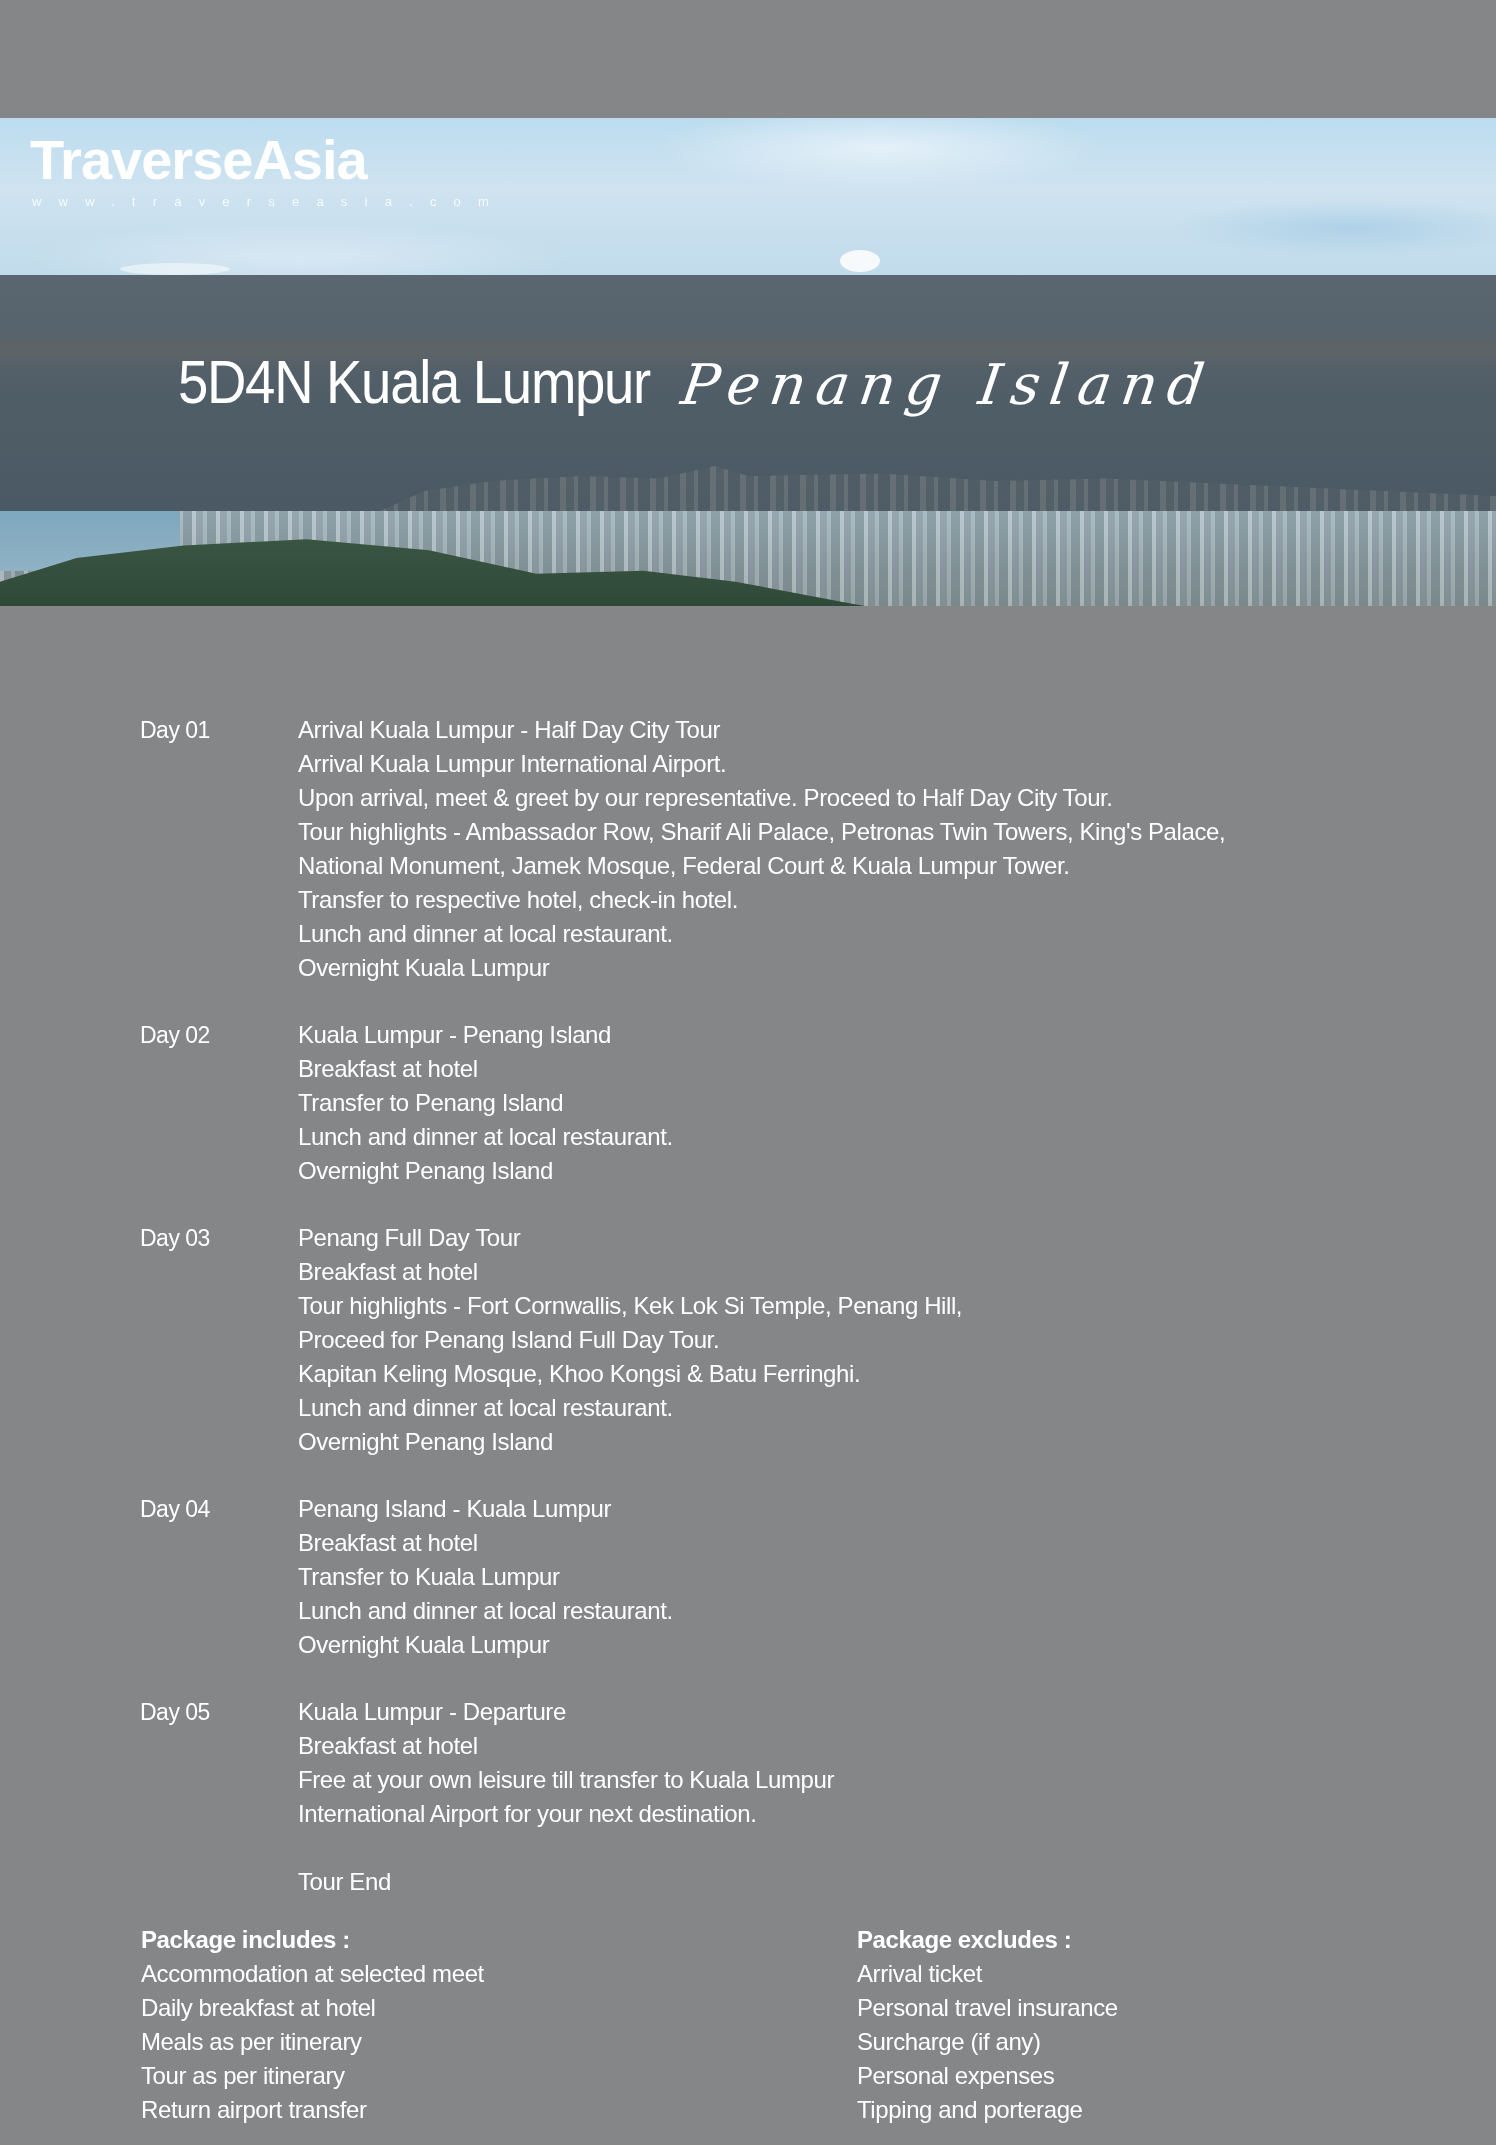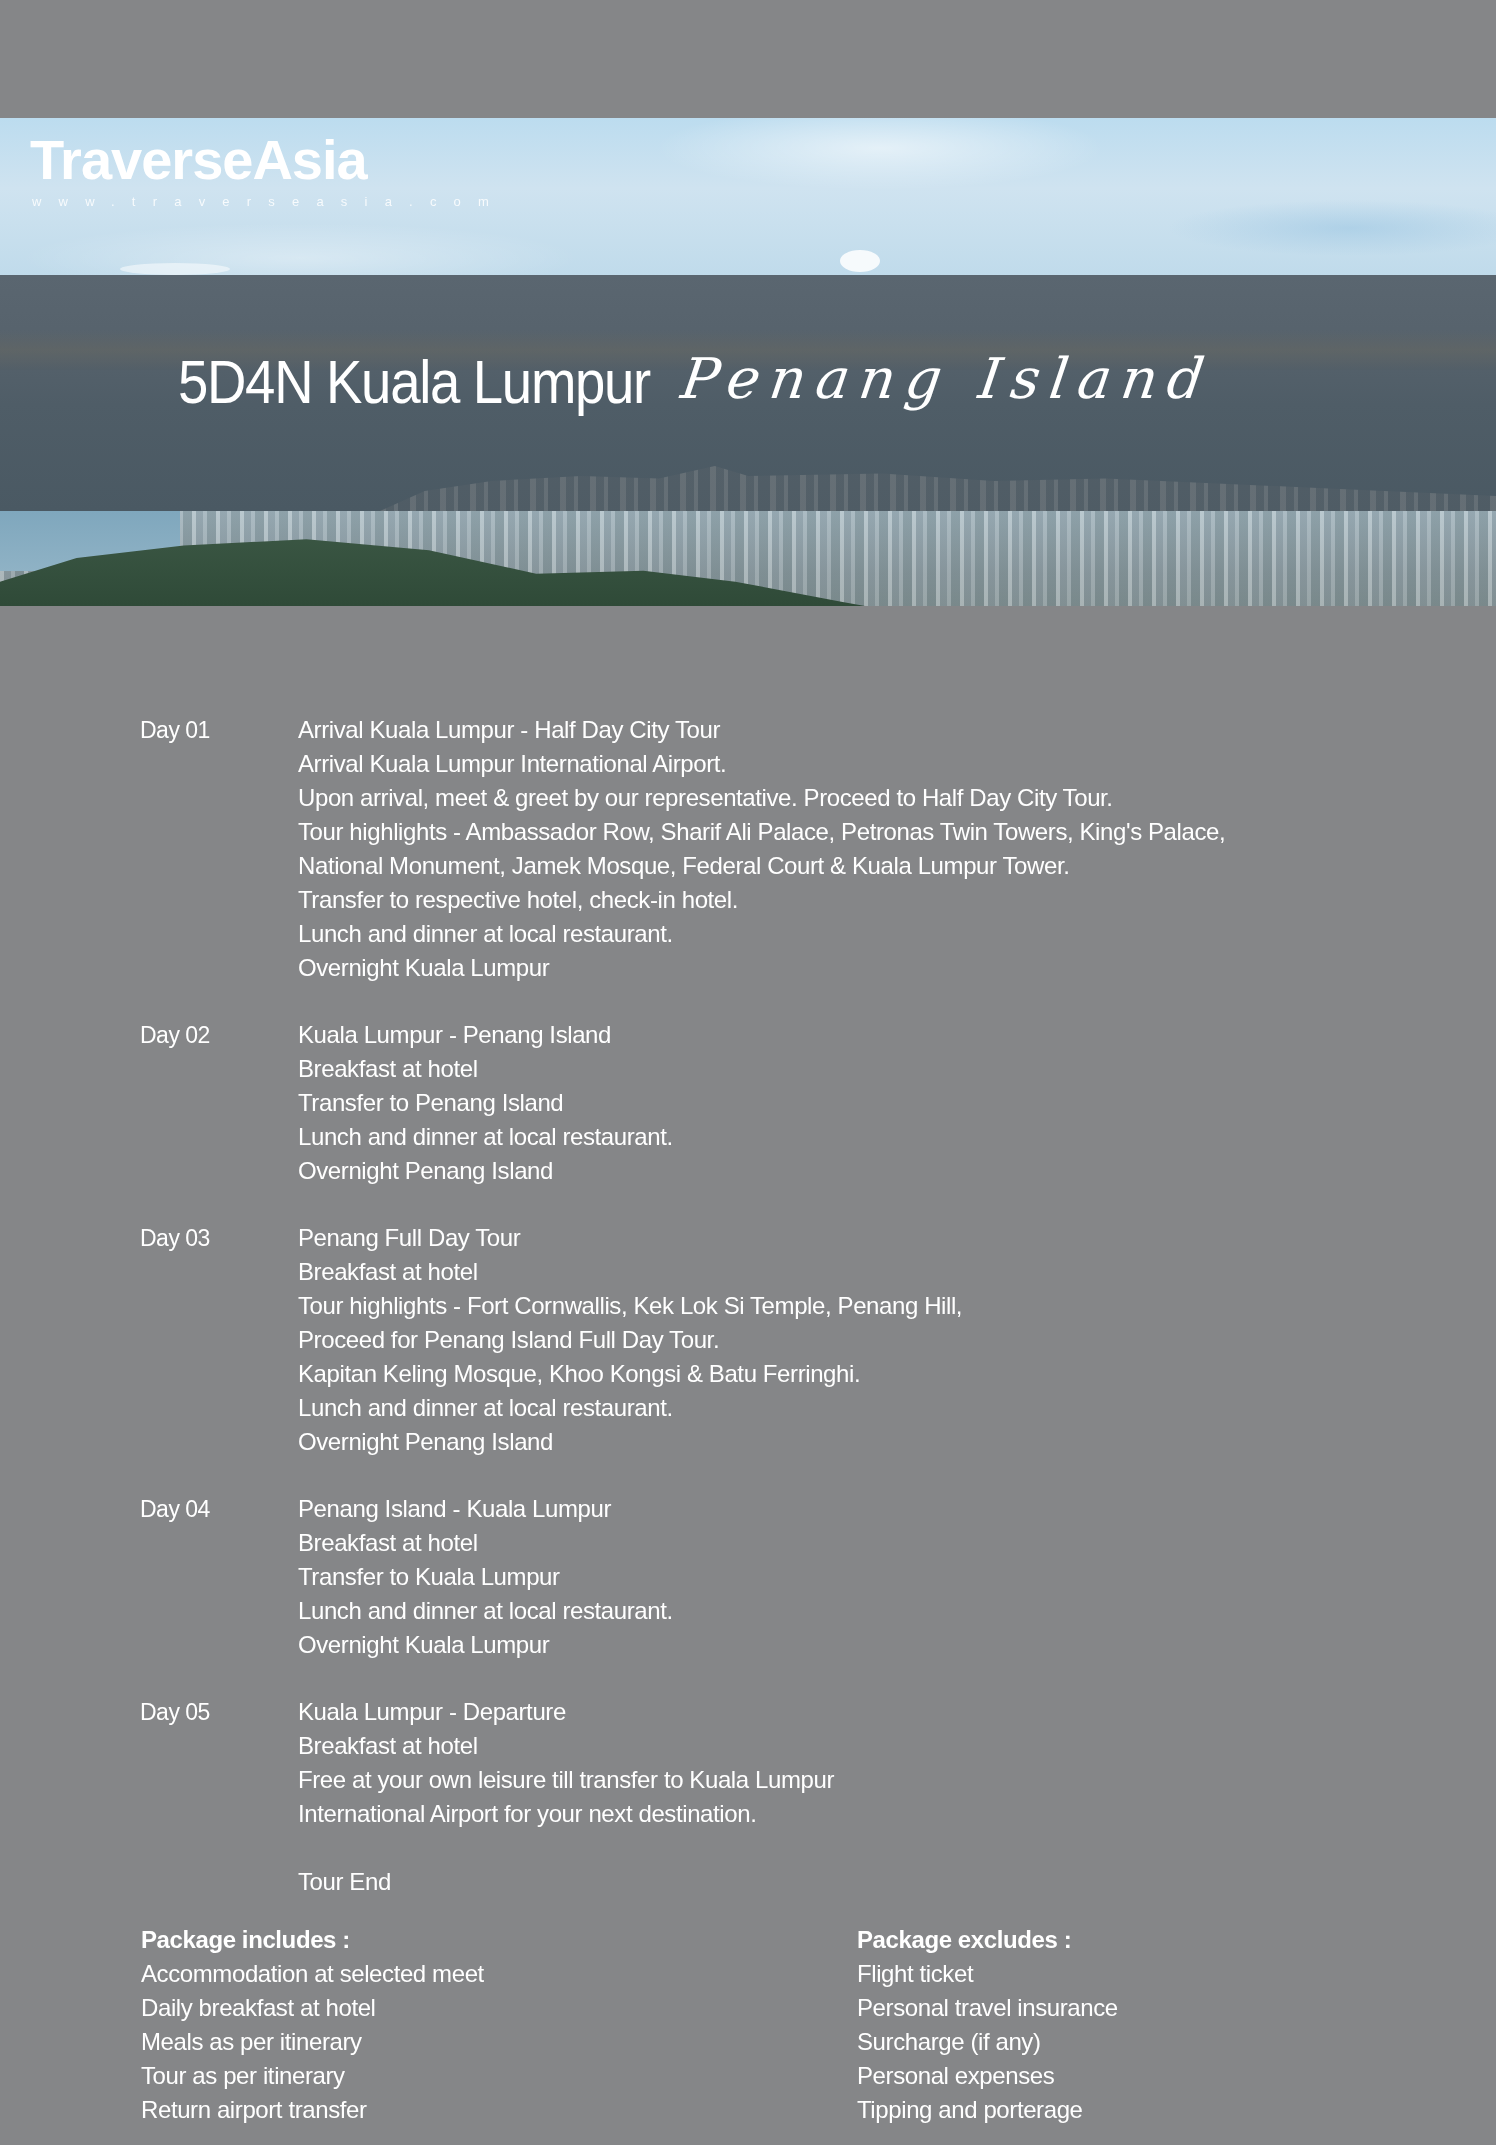--- a/index.html
+++ b/index.html
@@ -68,21 +68,21 @@
     font-weight: 700; font-size: 56px; letter-spacing: -1px; line-height: 1;
     color: #ffffff; display: block;
   }
   .logo-url {
     font-family: "Liberation Sans", "DejaVu Sans", sans-serif;
     font-size: 13px; letter-spacing: 17.2px; color: rgba(255,255,255,0.85);
     display: block; margin-top: 6px; padding-left: 2px;
   }
   .title {
     position: absolute; left: 178px; top: 228px; white-space: nowrap;
-    display: flex; align-items: flex-start;
+    display: flex; align-items: flex-end;
   }
   .title-main {
     font-family: "Liberation Sans", "DejaVu Sans", sans-serif;
     font-size: 62px; color: #ffffff; letter-spacing: -1.5px;
     transform: scaleX(0.88); transform-origin: left center; display: inline-block;
   }
   .title-script {
     font-family: "DejaVu Serif", serif; font-style: italic;
     font-size: 56px; color: #ffffff; letter-spacing: 10px; font-weight: 300;
     margin-left: -32px; display: inline-block;
@@ -209,20 +209,20 @@
     <div class="pkg-title">Package includes :</div>
     <div class="line">Accommodation at selected meet</div>
     <div class="line">Daily breakfast at hotel</div>
     <div class="line">Meals as per itinerary</div>
     <div class="line">Tour as per itinerary</div>
     <div class="line">Return airport transfer</div>
   </div>
 
   <div class="pkg" style="left:857px;">
     <div class="pkg-title">Package excludes :</div>
-    <div class="line">Flight ticket</div>
+    <div class="line">Arrival ticket</div>
     <div class="line">Personal travel insurance</div>
     <div class="line">Surcharge (if any)</div>
     <div class="line">Personal expenses</div>
     <div class="line">Tipping and porterage</div>
   </div>
 
 </div>
 
 </body></html>

